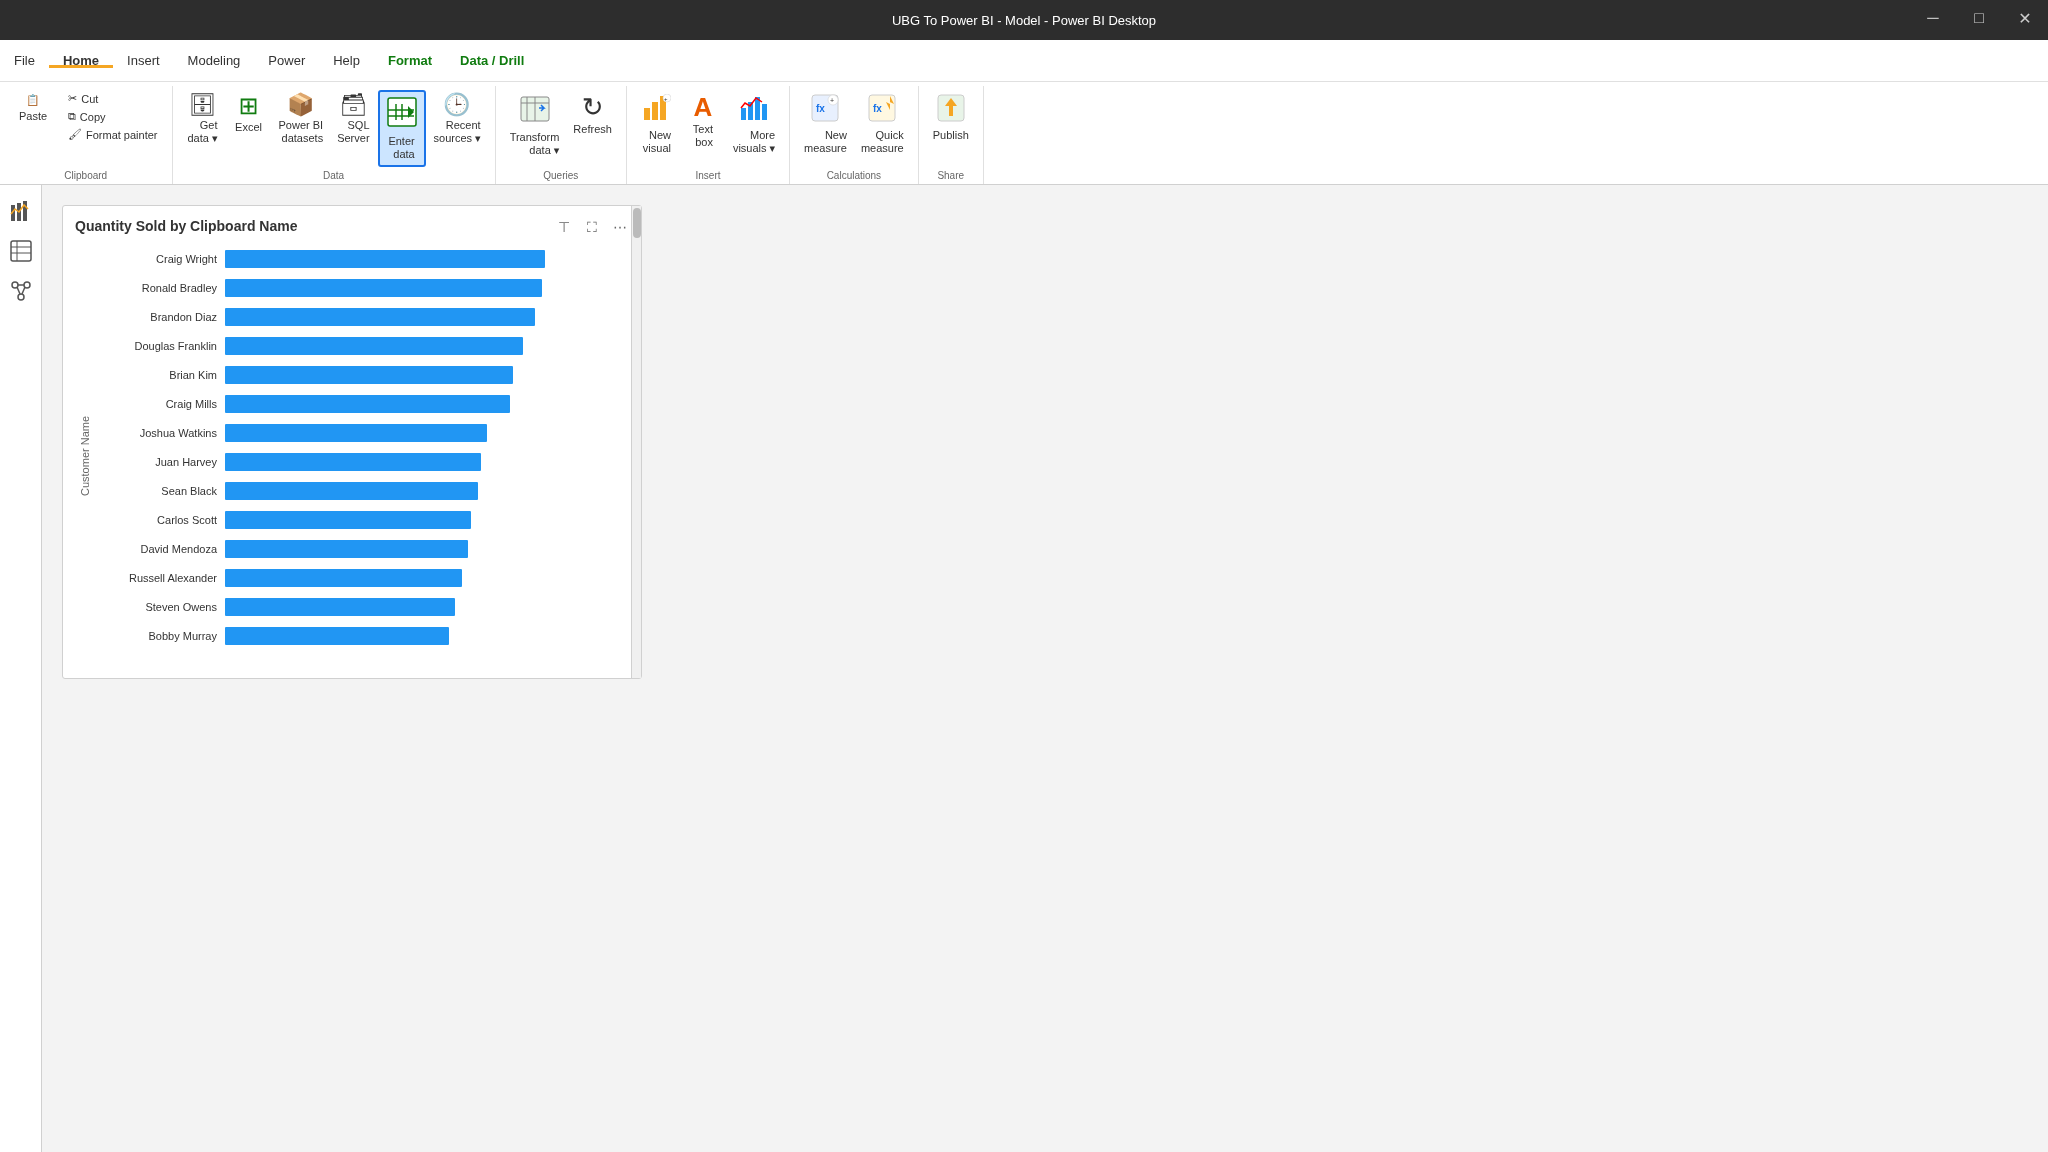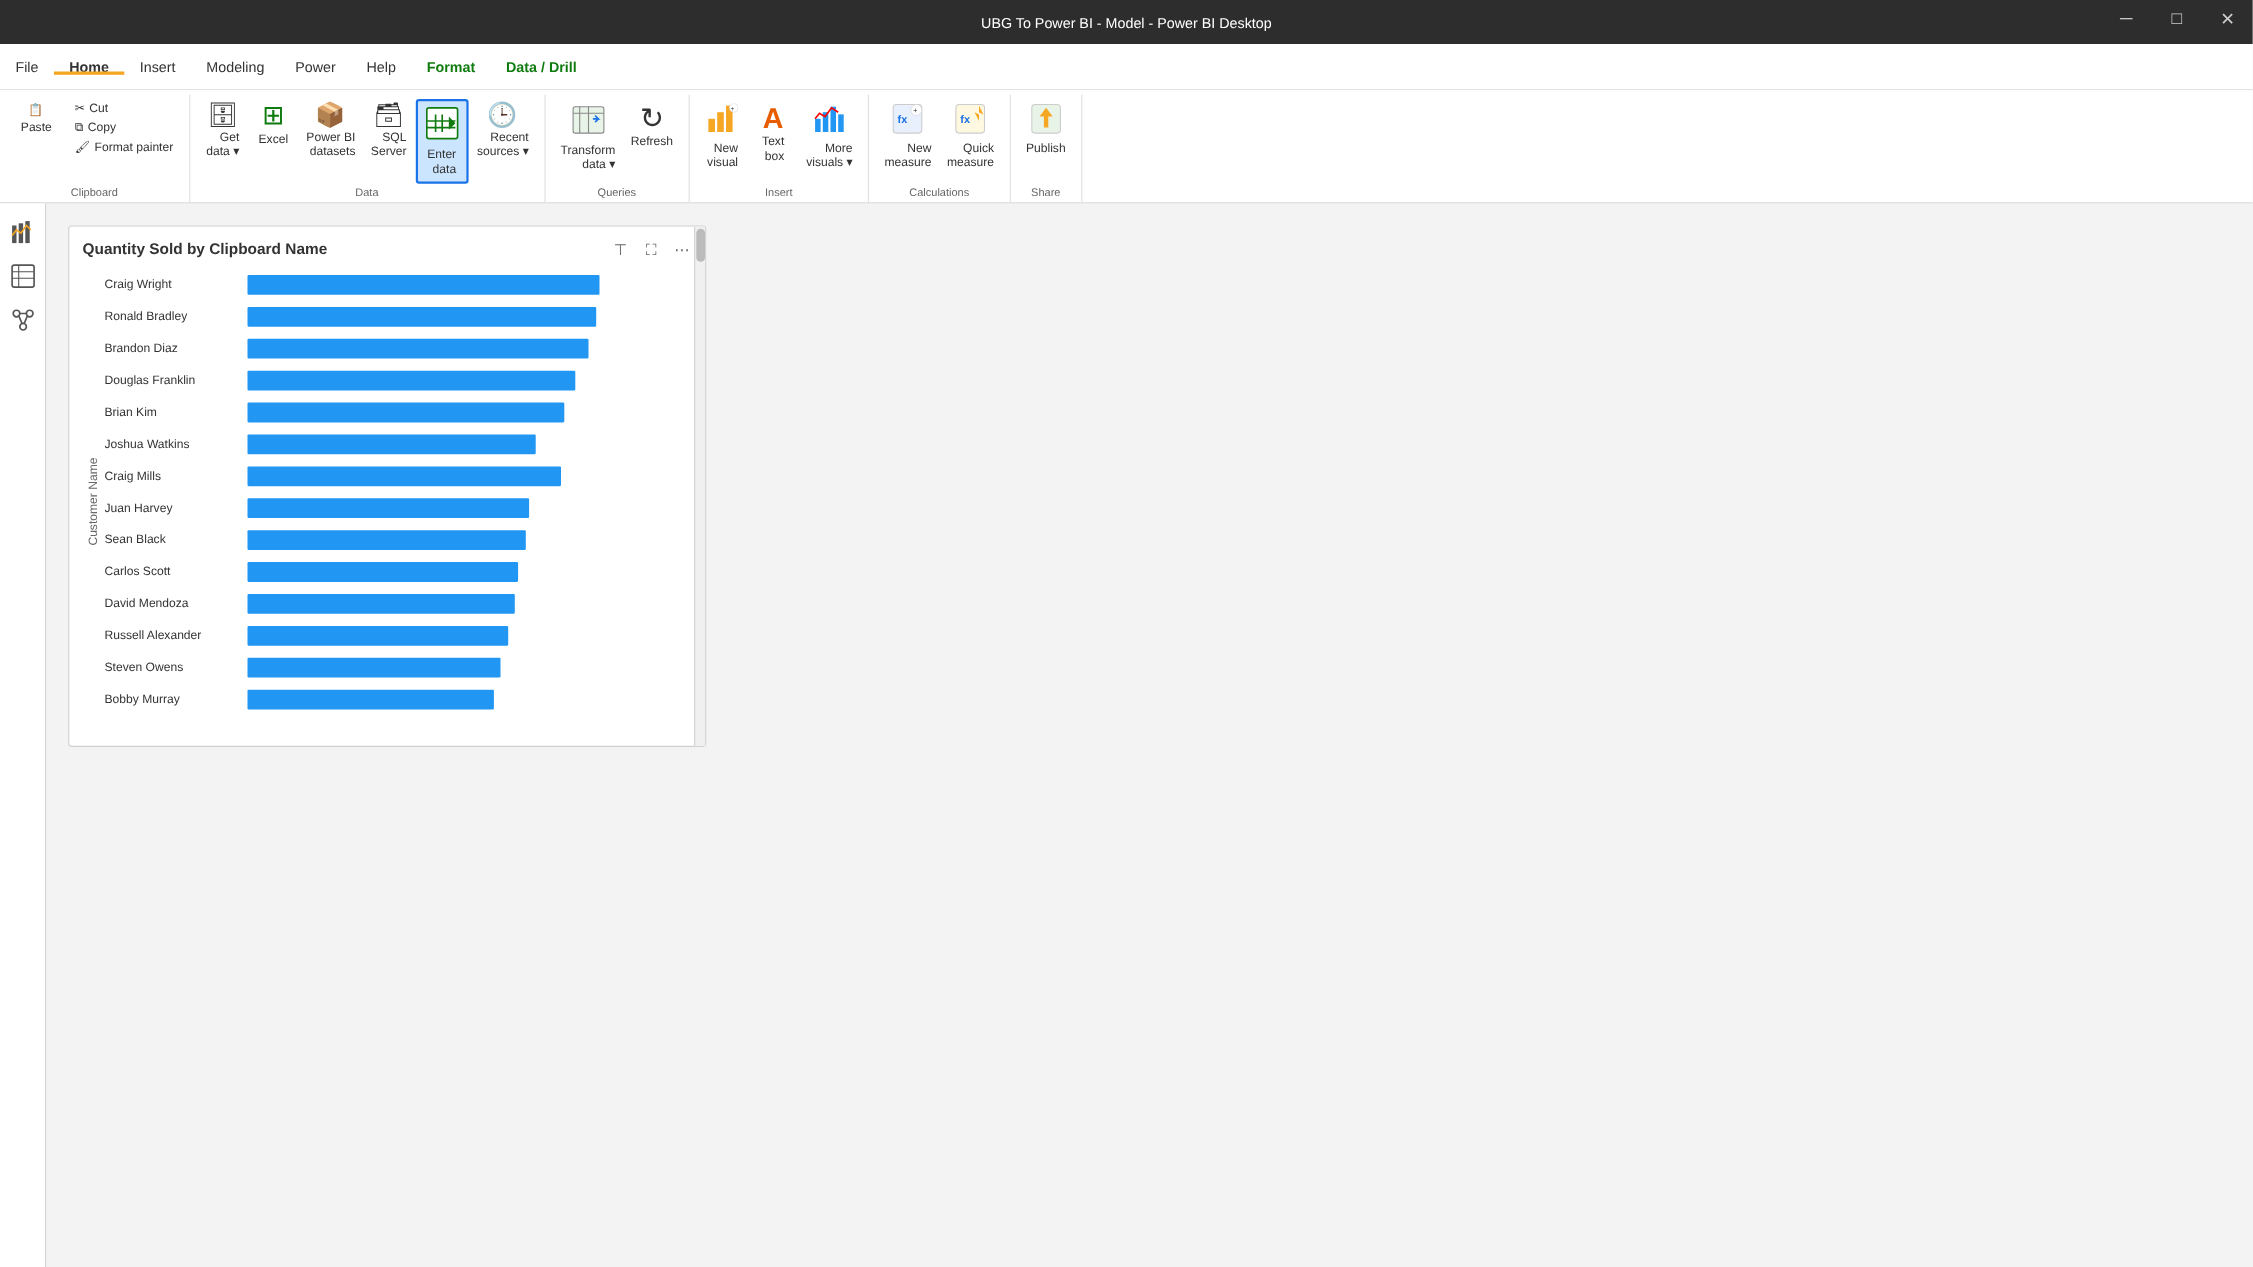--- a/index.html
+++ b/index.html
@@ -257,20 +257,21 @@
     .chart-row {
       display: flex;
       align-items: center;
       margin-bottom: 3px;
       height: 26px;
     }
     .row-label {
       font-size: 11px;
       color: #333;
       width: 130px;
+      text-align: right;
       padding-right: 8px;
       white-space: nowrap;
     }
     .bar-container {
       flex: 1;
       height: 20px;
       display: flex;
       align-items: center;
     }
     .bar {
@@ -553,29 +554,29 @@
                 <div class="bar" style="width: 298px; background: rgb(33, 150, 243);"></div>
               </div>
             </div>
             <div class="chart-row">
               <div class="row-label">Brian Kim</div>
               <div class="bar-container">
                 <div class="bar" style="width: 288px; background: rgb(33, 150, 243);"></div>
               </div>
             </div>
             <div class="chart-row">
+              <div class="row-label">Craig Mills</div>
+              <div class="bar-container">
+                <div class="bar" style="width: 285px; background: rgb(33, 150, 243);"></div>
+              </div>
+            </div>
+            <div class="chart-row">
               <div class="row-label">Joshua Watkins</div>
               <div class="bar-container">
                 <div class="bar" style="width: 262px; background: rgb(33, 150, 243);"></div>
-              </div>
-            </div>
-            <div class="chart-row">
-              <div class="row-label">Craig Mills</div>
-              <div class="bar-container">
-                <div class="bar" style="width: 285px; background: rgb(33, 150, 243);"></div>
               </div>
             </div>
             <div class="chart-row">
               <div class="row-label">Juan Harvey</div>
               <div class="bar-container">
                 <div class="bar" style="width: 256px; background: rgb(33, 150, 243);"></div>
               </div>
             </div>
             <div class="chart-row">
               <div class="row-label">Sean Black</div>

